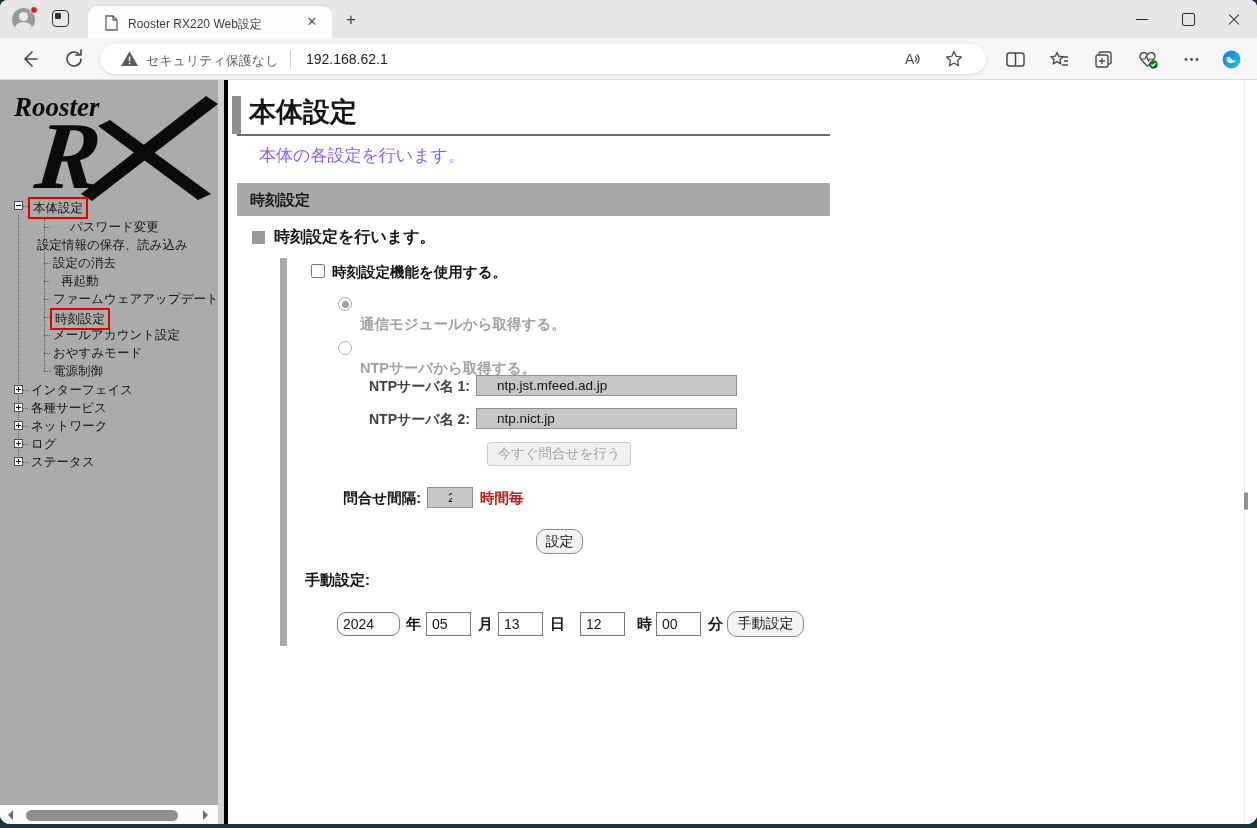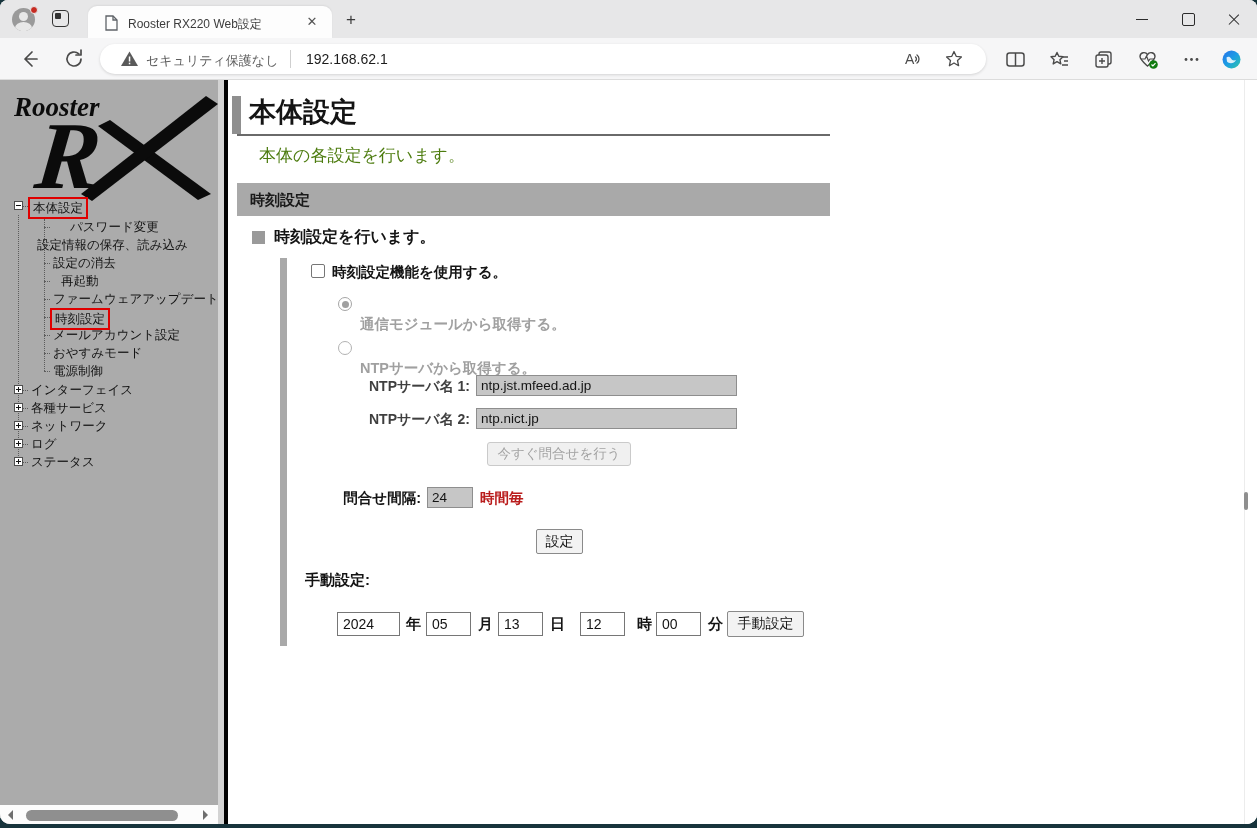--- a/index.html
+++ b/index.html
@@ -71,44 +71,44 @@
   .h-scroll { position:absolute; left:0; top:725px; width:218px; height:20px; background:#fcfcfc; }
   .h-arrow { position:absolute; top:5px; width:0; height:0; border:5px solid transparent; }
   .h-arrow.left { left:8px; border-right-color:#6e6e6e; border-left-width:0; }
   .h-arrow.right { right:10px; border-left-color:#6e6e6e; border-right-width:0; }
   .h-thumb { position:absolute; left:26px; top:4.5px; width:152px; height:11px; background:#8f8f8f; border-radius:5.5px; cursor:grab; }
 
   
   .title-accent { position:absolute; left:4px; top:16px; width:9px; height:38px; background:#8f8f8f; }
   .page-title { position:absolute; left:21px; top:14px; font-size:27px; font-weight:bold; color:#141414; }
   .title-rule { position:absolute; left:9px; top:54px; width:593px; height:2px; background:#6a6a6a; }
-  .page-subtitle { position:absolute; left:31px; top:64px; font-size:17px; color:#4d7c0f; font-weight:500; }
+  .page-subtitle { position:absolute; left:31px; top:64px; font-size:17px; color:#8b5cf6; font-weight:500; }
   .section-bar { position:absolute; left:9px; top:103px; width:593px; height:33px; background:#a9a9a9;
                  font-size:15px; font-weight:bold; color:#1a1a1a; line-height:33px; padding-left:13px; }
   .bullet-sq { position:absolute; left:24px; top:151px; width:13px; height:13px; background:#9a9a9a; }
   .section-desc { position:absolute; left:46px; top:147px; font-size:16px; font-weight:bold; color:#141414; }
   .form-bar { position:absolute; left:52px; top:178px; width:7px; height:388px; background:#a9a9a9; }
 
   .checkbox { position:absolute; left:83px; top:184px; width:14px; height:14px; background:#fff; border:1px solid #767676; border-radius:2px; cursor:pointer; }
   .use-label { position:absolute; left:104px; top:183px; font-size:14.5px; font-weight:bold; color:#141414; }
 
   .radio { position:absolute; width:14px; height:14px; border-radius:50%; background:#fff; cursor:default; }
   .radio1 { left:110px; top:217px; border:1px solid #a5a5a5; }
   .radio1 .dot { position:absolute; left:2.5px; top:2.5px; width:7px; height:7px; border-radius:50%; background:#a0a0a0; }
   .radio2 { left:110px; top:261px; border:1px solid #b2b2b2; }
   .radio-label { position:absolute; font-size:14.5px; font-weight:bold; color:#a0a0a0;margin-top:19px; }
 
   .fld-label { position:absolute; font-size:14px; font-weight:bold; color:#3f3f3f; text-align:right; height:22px; line-height:22px; }
   .txt-dis { position:absolute; height:21px; background:#c6c6c6; border:1px solid #8e8e8e; font-size:13.5px;
-             color:#141414; padding:0 4px; font-family:inherit; }
+             color:#141414; padding:0 20px; font-family:inherit; }
   .txt-en { position:absolute; height:24px; background:#fff; border:1px solid #767676; font-size:14px;
             color:#141414; padding:0 5px; font-family:inherit; }
   .btn-dis { position:absolute; background:#f0f0f0; border:1px solid #cacaca; border-radius:3px;
              color:#a3a3a3; font-size:13.5px; font-family:inherit; }
-  .btn-en { position:absolute; background:#f3f3f3; border:1px solid #8a8a8a; border-radius:2px;
+  .btn-en { position:absolute; background:#f3f3f3; border:1px solid #8a8a8a; border-radius:10px;
             color:#141414; font-size:14px; font-family:inherit; cursor:pointer; }
 
   .interval-label { position:absolute; left:60px; top:407px; width:133px; font-size:14.5px; font-weight:bold; color:#141414; text-align:right; height:22px; line-height:22px; }
   .interval-unit { position:absolute; left:252px; top:407px; font-size:14.5px; font-weight:bold; color:#b91c1c; height:22px; line-height:22px; }
   .manual-label { position:absolute; left:77px; top:491px; font-size:15px; font-weight:bold; color:#141414; }
   .date-unit { position:absolute; top:532px; font-size:15px; font-weight:bold; color:#141414; height:24px; line-height:24px; }
 
   
   .v-track { position:absolute; right:12px; top:0; width:1px; height:100%; background:#ececec; }
   .v-thumb { position:absolute; right:9px; top:412px; width:4px; height:18px; background:#8f8f8f; border-radius:2px; }
@@ -384,21 +384,21 @@
       <button class="btn-dis" style="left:259px; top:362px; width:144px; height:24px;" disabled="">今すぐ問合せを行う</button>
 
       <div class="interval-label">問合せ間隔:</div>
       <input class="txt-dis" style="left: 199px; top: 407px; width: 46px;" disabled="" value="24">
       <div class="interval-unit">時間毎</div>
 
       <button class="btn-en" style="left:308px; top:449px; width:47px; height:25px;">設定</button>
 
       <div class="manual-label">手動設定:</div>
 
-      <input class="txt-en" style="left: 109px; top: 532px; width: 63px;" value="2024">
+      <input class="txt-en" style="left: 109px; top: 532px; width: 63px; border-radius: 9px;" value="2024">
       <div class="date-unit" style="left:178px;">年</div>
       <input class="txt-en" style="left: 198px; top: 532px; width: 45px;" value="05">
       <div class="date-unit" style="left:250px;">月</div>
       <input class="txt-en" style="left: 270px; top: 532px; width: 45px;" value="13">
       <div class="date-unit" style="left:322px;">日</div>
       <input class="txt-en" style="left: 352px; top: 532px; width: 45px;" value="12">
       <div class="date-unit" style="left:409px;">時</div>
       <input class="txt-en" style="left: 428px; top: 532px; width: 45px;" value="00">
       <div class="date-unit" style="left:480px;">分</div>
       <button class="btn-en" style="left:499px; top:531px; width:77px; height:26px;">手動設定</button>

